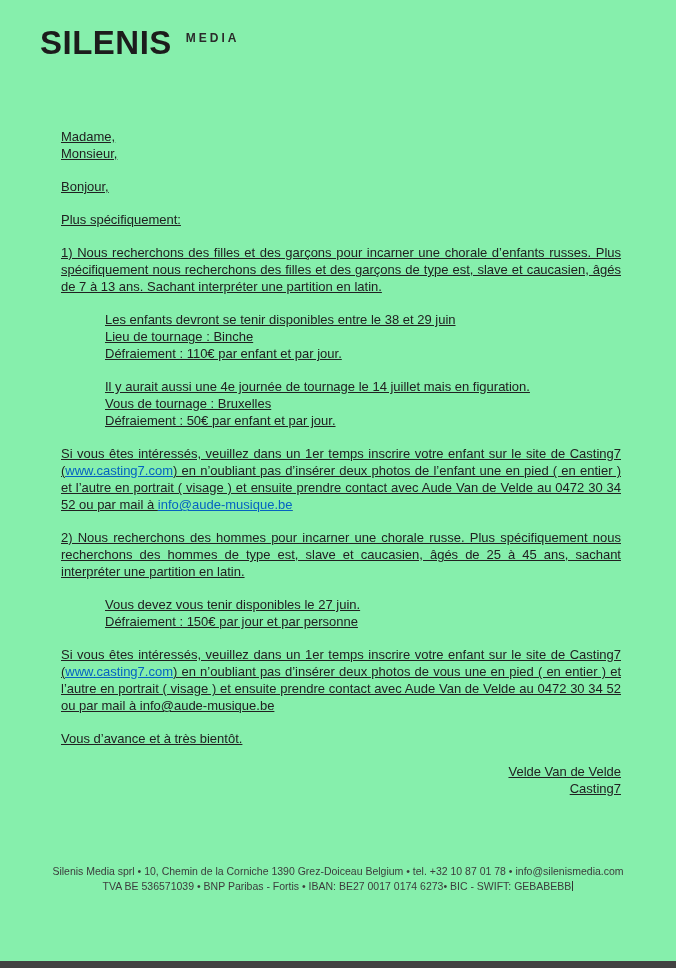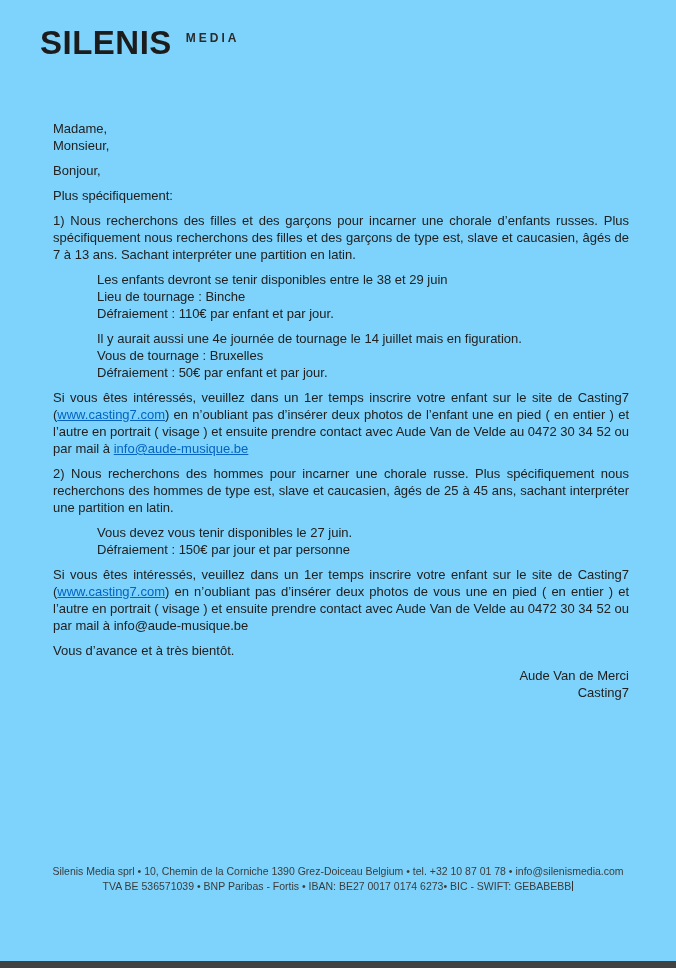--- a/index.html
+++ b/index.html
@@ -1,21 +1,21 @@
 <!DOCTYPE html>
 <html><head>
 <meta charset="utf-8">
 <style>
   * { margin: 0; padding: 0; box-sizing: border-box; }
   html, body { background: #ffffff; }
   .page {
     position: relative;
     width: 676px;
     height: 968px;
-    background: #7dd3fc;
+    background: #86efac;
     overflow: hidden;
     font-family: "Liberation Sans", sans-serif;
     color: #212121;
   }
 
   
   .logo {
     position: absolute;
     left: 40px;
     top: 26px;
@@ -40,21 +40,21 @@
 
   
   .content {
     position: absolute;
     left: 45px;
     top: 112px;
     width: 592px;
     font-size: 13px;
     line-height: 17px;
   }
-  .content p, .content .block { margin: 8px; }
+  .content p, .content .block { margin: 16px; text-decoration: underline; }
   .just { text-align: justify; }
   .indent { padding-left: 44px; }
 
   .mb10 { margin-bottom: 10px; }
   .mb8  { margin-bottom: 8px; }
   .mb11 { margin-bottom: 11px; }
   .mb12 { margin-bottom: 12px; }
   .mb14 { margin-bottom: 14px; }
   .mb16 { margin-bottom: 16px; }
   .mb27 { margin-bottom: 27px; }
@@ -141,21 +141,21 @@
     <div class="block indent mb8">
       <div>Vous devez vous tenir disponibles le 27 juin.</div>
       <div>Défraiement : 150€ par jour et par personne</div>
     </div>
 
     <p class="just mb10"><span>Si vous êtes intéressés, veuillez dans un 1er temps inscrire votre enfant sur le site de Casting7 (</span><a class="doc-link">www.casting7.com</a><span>) en n’oubliant pas d’insérer deux photos de vous une en pied ( en entier ) et l’autre en portrait ( visage ) et ensuite prendre contact avec Aude Van de Velde au 0472 30 34 52 ou par mail à info@aude-musique.be</span></p>
 
     <p class="mb29">Vous d’avance et à très bientôt.</p>
 
     <div class="block signature">
-      <div>Aude Van de Merci</div>
+      <div>Velde Van de Velde</div>
       <div>Casting7</div>
     </div>
 
   </div>
 
   <div class="footer">
     <div>Silenis Media sprl • 10, Chemin de la Corniche 1390 Grez-Doiceau Belgium • tel. +32 10 87 01 78  • info@silenismedia.com</div>
     <div><span>TVA BE 536571039 • BNP Paribas - Fortis • IBAN: BE27 0017 0174 6273• BIC - SWIFT: GEBABEBB</span><span class="text-cursor"></span></div>
   </div>
 

